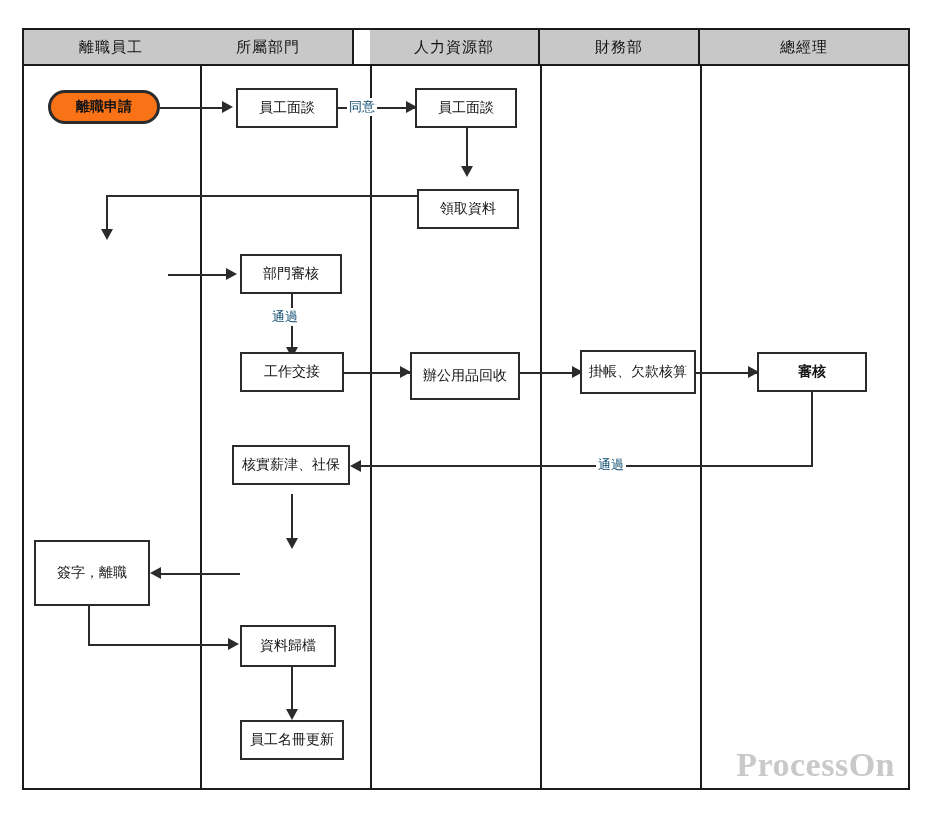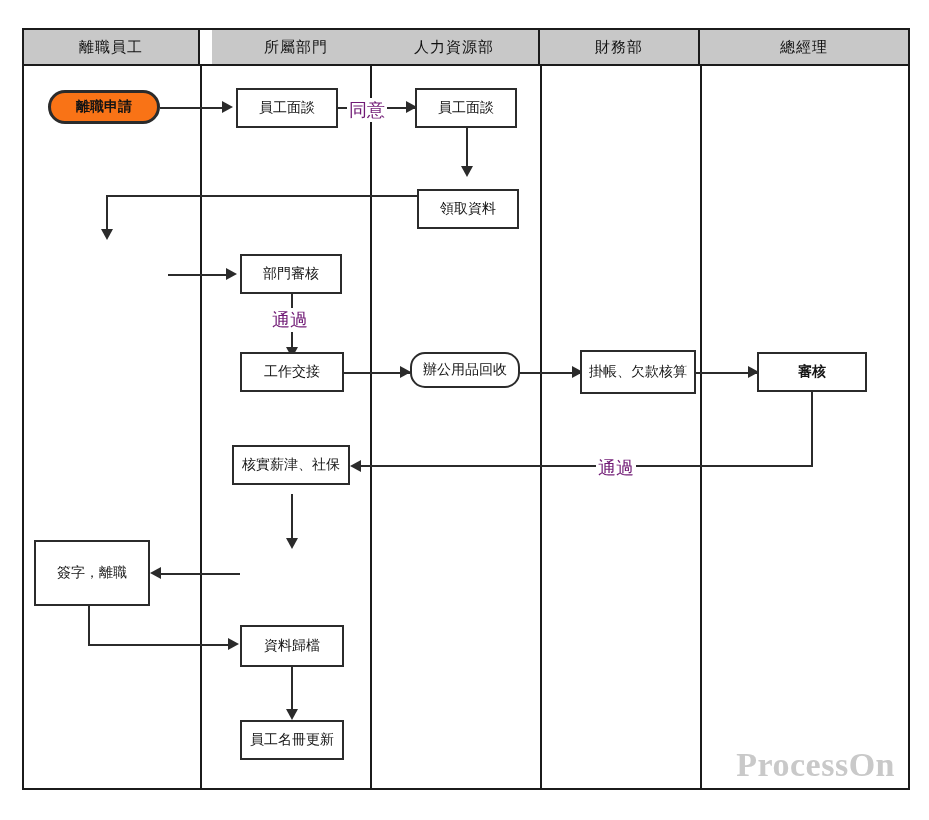--- a/index.html
+++ b/index.html
@@ -48,40 +48,40 @@
   .ln{position:absolute;background:#2b2b2b;}
   .ln.h{height:2px;}
   .ln.v{width:2px;}
   .arw{position:absolute;width:0;height:0;}
   .arw.r{border-left:11px solid #2b2b2b;border-top:6px solid transparent;border-bottom:6px solid transparent;}
   .arw.l{border-right:11px solid #2b2b2b;border-top:6px solid transparent;border-bottom:6px solid transparent;}
   .arw.d{border-top:11px solid #2b2b2b;border-left:6px solid transparent;border-right:6px solid transparent;}
 
   .edge-label{
     position:absolute;background:#ffffff;padding:0 2px;
-    font-size:18px;color:#701a75;white-space:nowrap;
+    font-size:13px;color:#0c4a6e;white-space:nowrap;
   }
 
   .watermark{
     position:absolute;right:34px;bottom:36px;
     font-family:"Liberation Serif","DejaVu Serif",serif;
     font-size:34px;font-weight:bold;color:#c9c9c9;letter-spacing:0.5px;
   }
 </style>
 </head>
 <body>
 
 <div id="stage">
 
   <div class="lane-frame">
 
     <div class="lane-header" style="left:0px;width:176px;">
         <span>離職員工</span>
       </div>
-    <div class="lane-header" style="left:188px;width:170px;">
+    <div class="lane-header" style="left:160px;width:170px;">
         <span>所屬部門</span>
       </div>
     <div class="lane-header" style="left:346px;width:170px;">
         <span>人力資源部</span>
       </div>
     <div class="lane-header" style="left:516px;width:160px;">
         <span>財務部</span>
       </div>
     <div class="lane-header last" style="left:676px;width:208px;">
         <span>總經理</span>
@@ -149,29 +149,29 @@
 
   <div class="node" style="left:415px;top:88px;width:102px;height:40px;">員工面談</div>
 
   <div class="node" style="left:417px;top:177px;width:102px;height:40px;margin-top:12px;">領取資料</div>
 
 
   <div class="node" style="left:240px;top:254px;width:102px;height:40px;">部門審核</div>
 
   <div class="node" style="left:240px;top:352px;width:104px;height:40px;">工作交接</div>
 
-  <div class="node" style="left:410px;top:352px;width:110px;height:36px;border-radius:15px;">辦公用品回收</div>
+  <div class="node" style="left:410px;top:352px;width:110px;height:48px;">辦公用品回收</div>
 
   <div class="node" style="left:580px;top:350px;width:116px;height:44px;">掛帳、欠款核算</div>
 
   <div class="node" style="left:757px;top:352px;width:110px;height:40px;font-weight:bold;">審核</div>
 
   <div class="node" style="left:232px;top:445px;width:118px;height:40px;">核實薪津、社保</div>
 
 
   <div class="node" style="left:34px;top:540px;width:116px;height:66px;">簽字，離職</div>
 
-  <div class="node" style="left:240px;top:625px;width:104px;height:42px;text-align:center;">資料歸檔</div>
+  <div class="node" style="left:240px;top:625px;width:96px;height:42px;text-align:center;">資料歸檔</div>
 
   <div class="node" style="left:240px;top:720px;width:104px;height:40px;">員工名冊更新</div>
 
   <div class="watermark">ProcessOn</div>
 </div>
 
 </body></html>

